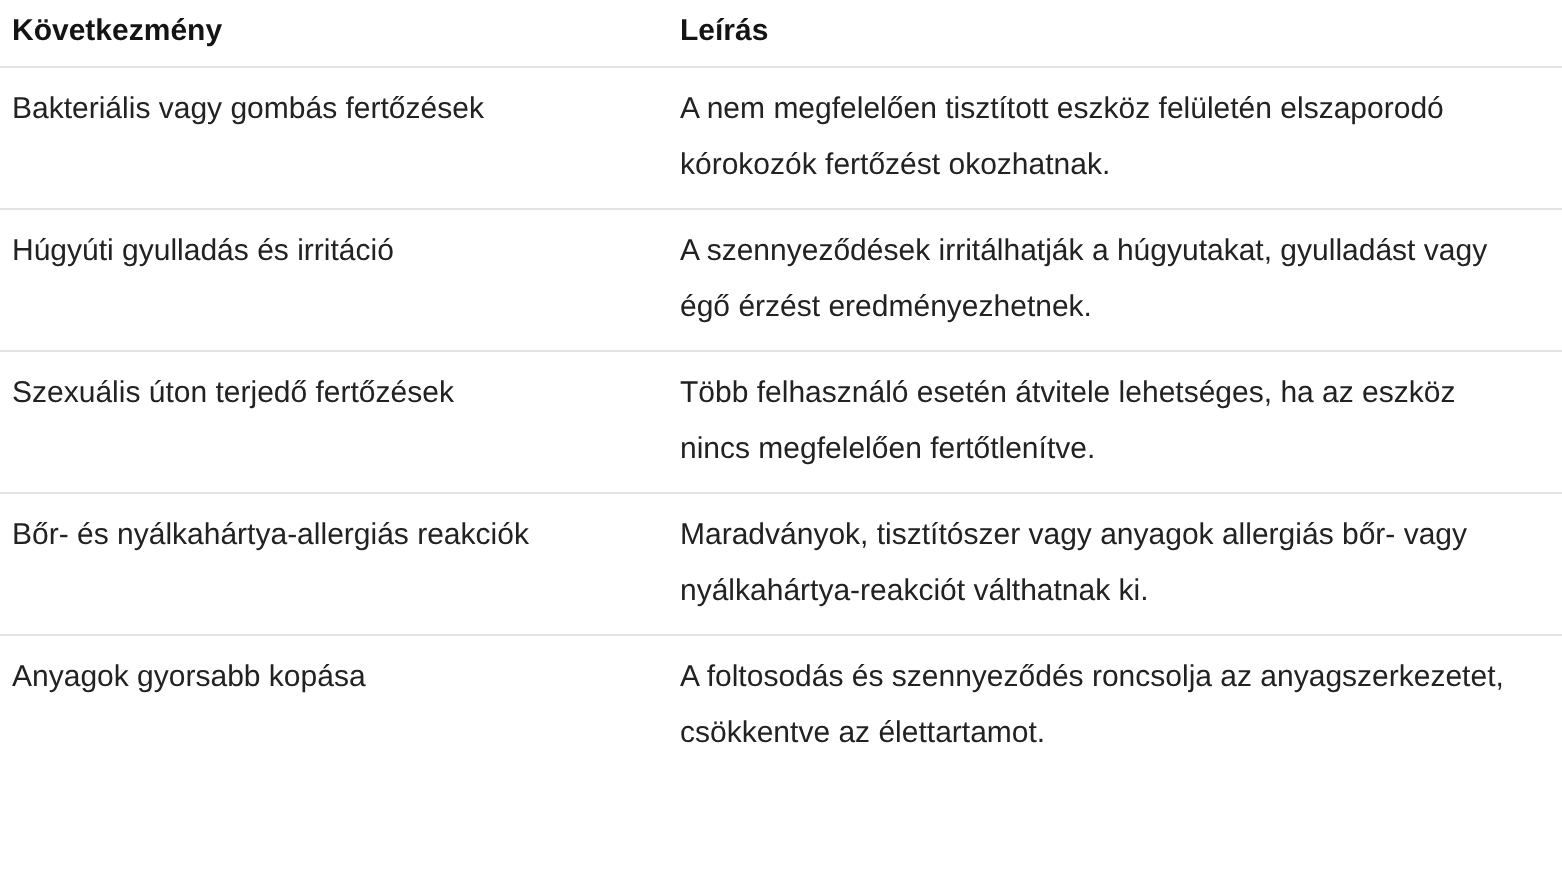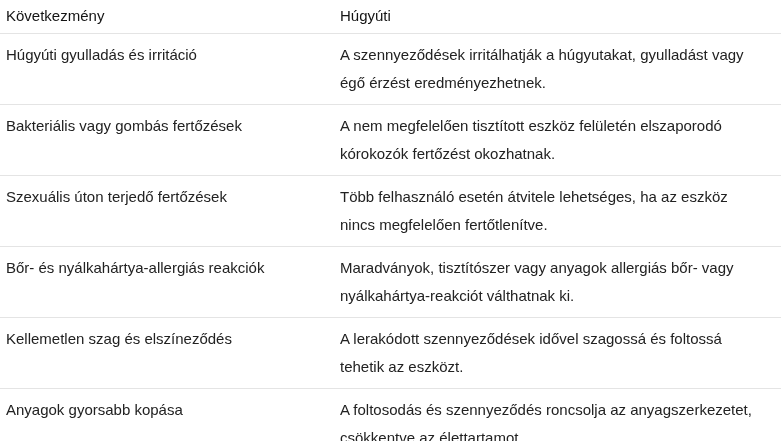--- a/index.html
+++ b/index.html
@@ -19,21 +19,21 @@
     width: 781px;
     border-collapse: collapse;
     table-layout: fixed;
   }
   table.consequences col.col-consequence { width: 340px; }
   table.consequences col.col-description { width: 441px; }
 
   th {
     text-align: left;
     font-size: 15px;
-    font-weight: 400;
+    font-weight: 700;
     color: #141414;
     line-height: 28px;
     padding: 2px 10px 3px 6px;
     border-bottom: 1px solid #e4e4e4;
     vertical-align: top;
   }
   td {
     font-size: 15px;
     font-weight: 400;
     color: #222222;
@@ -54,42 +54,38 @@
 <body>
 
 <table class="consequences">
   <colgroup>
     <col class="col-consequence">
     <col class="col-description">
   </colgroup>
   <thead>
     <tr>
       <th>Következmény</th>
-      <th class="description-header">Húgyúti</th>
+      <th class="description-header">Leírás</th>
     </tr>
   </thead>
   <tbody>
     <tr class="table-row">
+      <td>Bakteriális vagy gombás fertőzések</td>
+      <td class="description-cell">A nem megfelelően tisztított eszköz felületén elszaporodó kórokozók fertőzést okozhatnak.</td>
+    </tr>
+    <tr class="table-row">
       <td>Húgyúti gyulladás és irritáció</td>
       <td class="description-cell">A szennyeződések irritálhatják a húgyutakat, gyulladást vagy égő érzést eredményezhetnek.</td>
-    </tr>
-    <tr class="table-row">
-      <td>Bakteriális vagy gombás fertőzések</td>
-      <td class="description-cell">A nem megfelelően tisztított eszköz felületén elszaporodó kórokozók fertőzést okozhatnak.</td>
     </tr>
     <tr class="table-row">
       <td>Szexuális úton terjedő fertőzések</td>
       <td class="description-cell">Több felhasználó esetén átvitele lehetséges, ha az eszköz nincs megfelelően fertőtlenítve.</td>
     </tr>
     <tr class="table-row">
       <td>Bőr- és nyálkahártya-allergiás reakciók</td>
       <td class="description-cell">Maradványok, tisztítószer vagy anyagok allergiás bőr- vagy nyálkahártya-reakciót válthatnak ki.</td>
     </tr>
     <tr class="table-row">
-      <td>Kellemetlen szag és elszíneződés</td>
-      <td class="description-cell">A lerakódott szennyeződések idővel szagossá és foltossá tehetik az eszközt.</td>
-    </tr>
-    <tr class="table-row">
       <td>Anyagok gyorsabb kopása</td>
       <td class="description-cell">A foltosodás és szennyeződés roncsolja az anyagszerkezetet, csökkentve az élettartamot.</td>
     </tr>
   </tbody>
 </table>
 
 </body></html>

